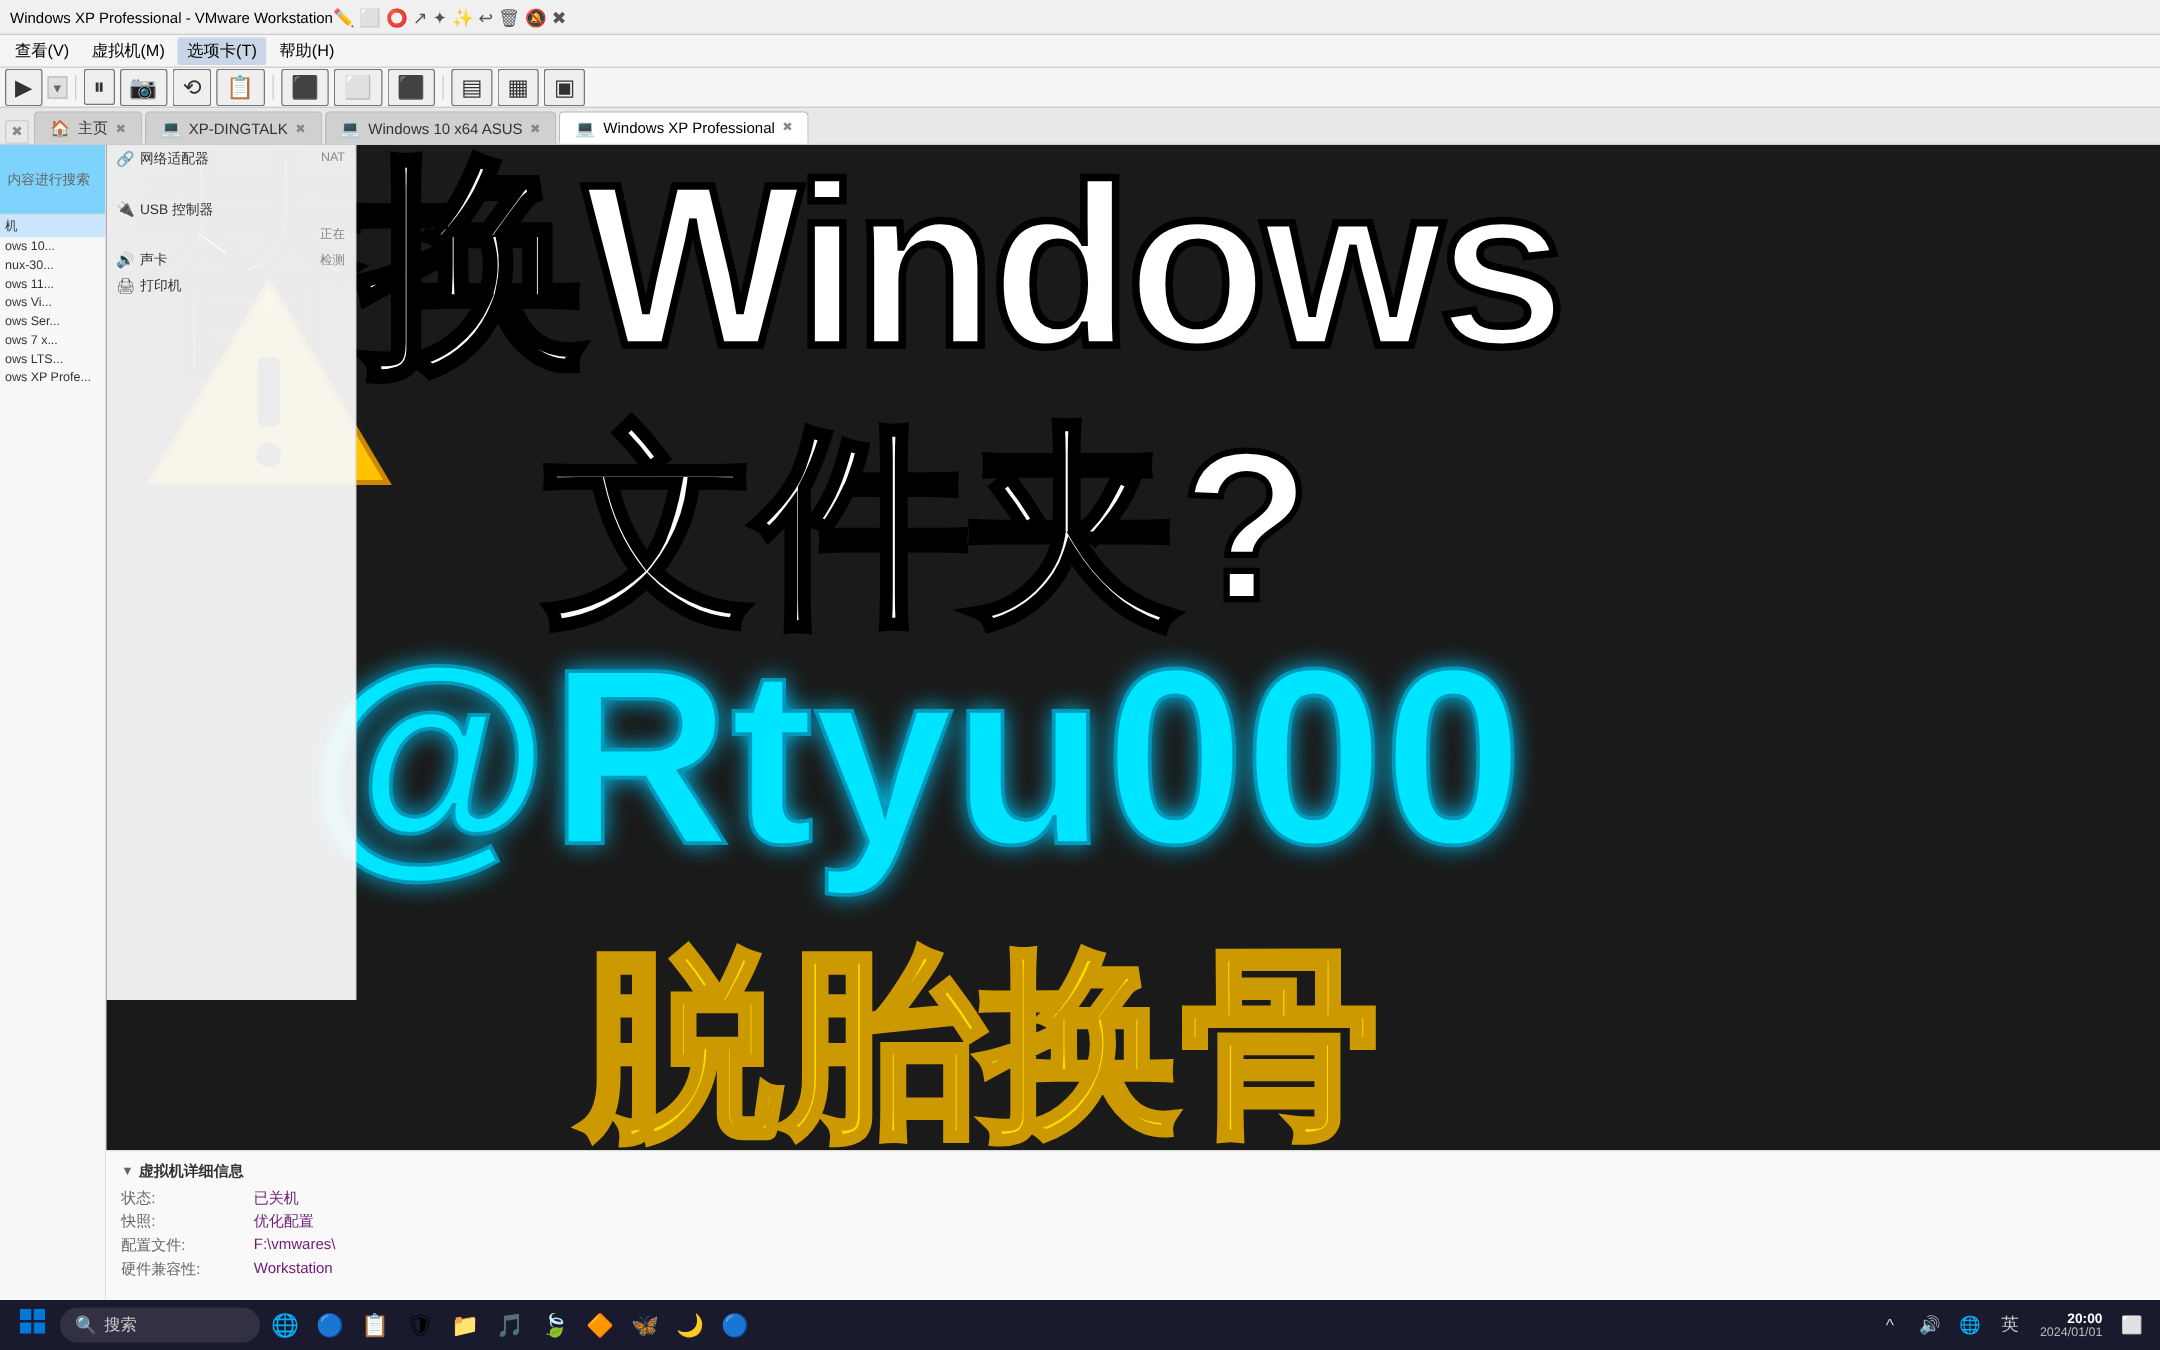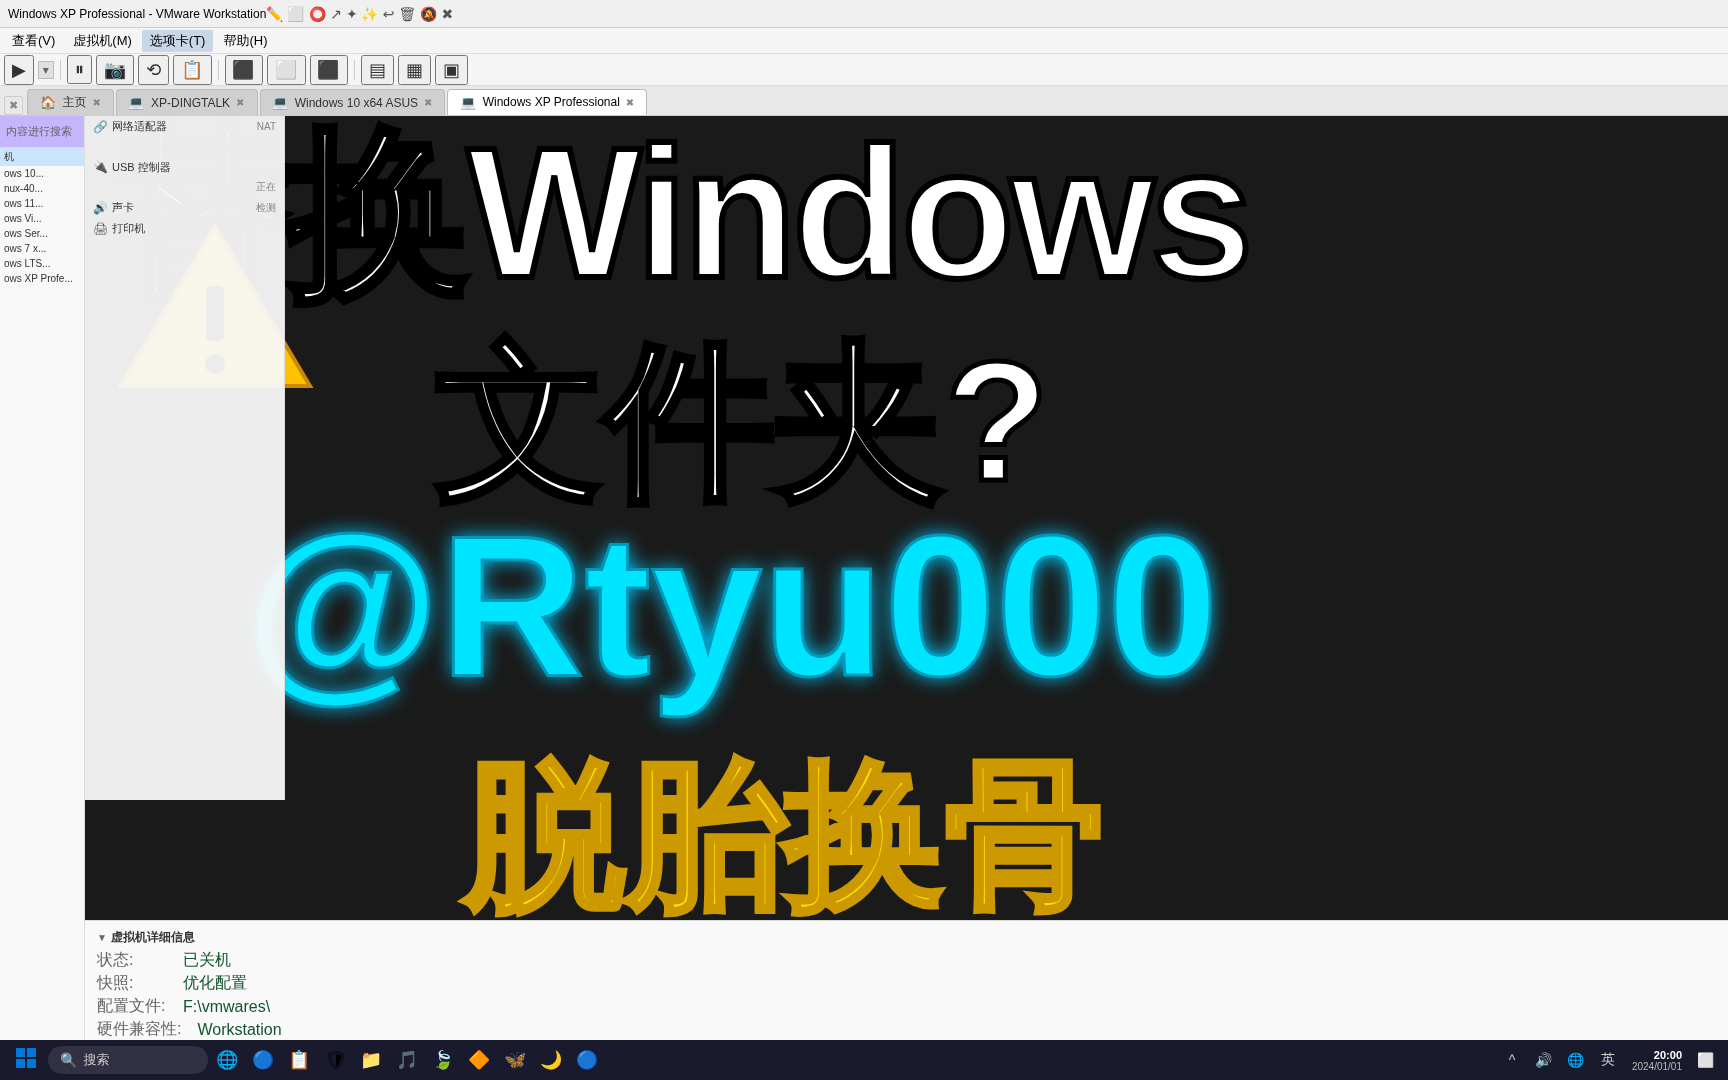--- a/index.html
+++ b/index.html
@@ -119,22 +119,22 @@
     #sidebar {
       width: 85px;
       background: #f8f8f8;
       border-right: 1px solid #ddd;
       overflow: hidden;
       font-size: 11px;
       color: #333;
     }
     #sidebar-header {
       font-size: 11px;
-      padding: 8px 6px;
-      background: #c4b5fd;
+      padding: 20px 6px;
+      background: #7dd3fc;
       border-bottom: 1px solid #ddd;
       color: #666;
     }
     .sidebar-section {
       padding: 2px 4px;
       font-size: 10px;
       cursor: pointer;
       white-space: nowrap;
       overflow: hidden;
       text-overflow: ellipsis;
@@ -256,32 +256,32 @@
       right: 0;
       width: 55%;
       height: 70%;
       background: radial-gradient(ellipse at 60% 40%, #1a1a1a 40%, transparent 80%);
       z-index: 3;
     }
 
     
     .vm-detail-row {
       display: flex;
-      gap: 16px;
+      gap: 4px;
       margin-bottom: 2px;
-      font-size: 16px;
+      font-size: 12px;
       color: #333;
-      align-items: center;
     }
     .vm-detail-label {
       color: #666;
       min-width: 70px;
     }
     .vm-detail-value {
-      color: #14532d;
+      color: #701a75;
+      margin-left: 32px;
     }
     .vm-section-header {
       font-size: 12px;
       font-weight: bold;
       color: #333;
       margin-bottom: 4px;
       display: flex;
       align-items: center;
       gap: 4px;
     }
@@ -463,21 +463,21 @@
     <span class="tab-close">✖</span>
   </div>
 </div>
 
 <div id="main-area">
 
   <div id="sidebar">
     <div id="sidebar-header">内容进行搜索</div>
     <div class="sidebar-section selected">机</div>
     <div class="sidebar-section">ows 10...</div>
-    <div class="sidebar-section">nux-40...</div>
+    <div class="sidebar-section">nux-30...</div>
     <div class="sidebar-section">ows 11...</div>
     <div class="sidebar-section">ows Vi...</div>
     <div class="sidebar-section">ows Ser...</div>
     <div class="sidebar-section">ows 7 x...</div>
     <div class="sidebar-section">ows LTS...</div>
     <div class="sidebar-section">ows XP Profe...</div>
   </div>
 
   <div id="content-area">
 

